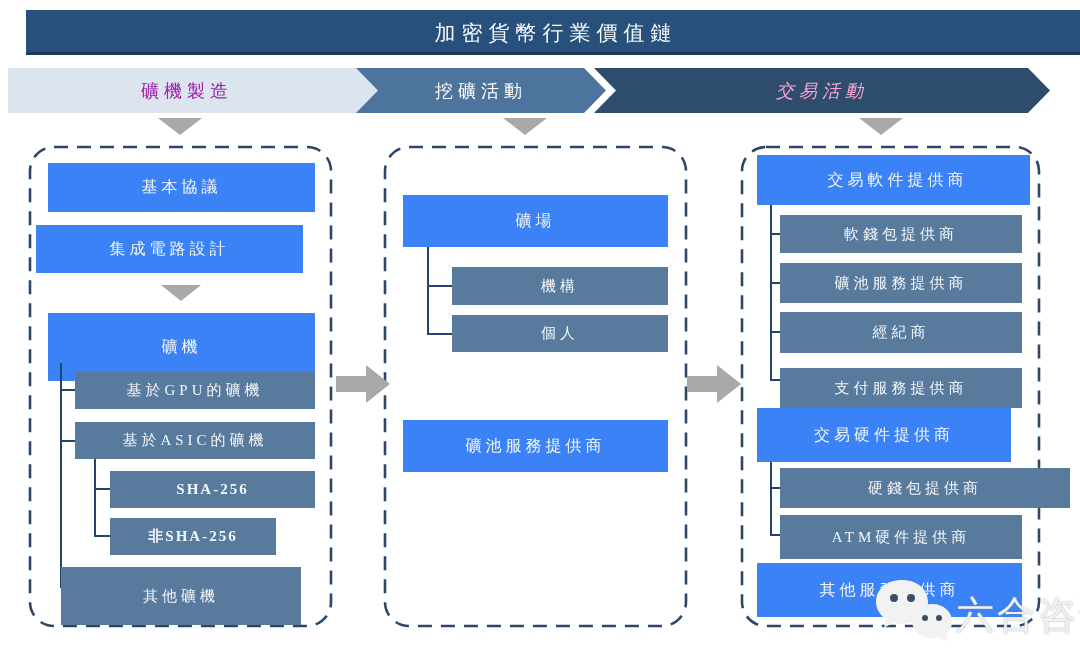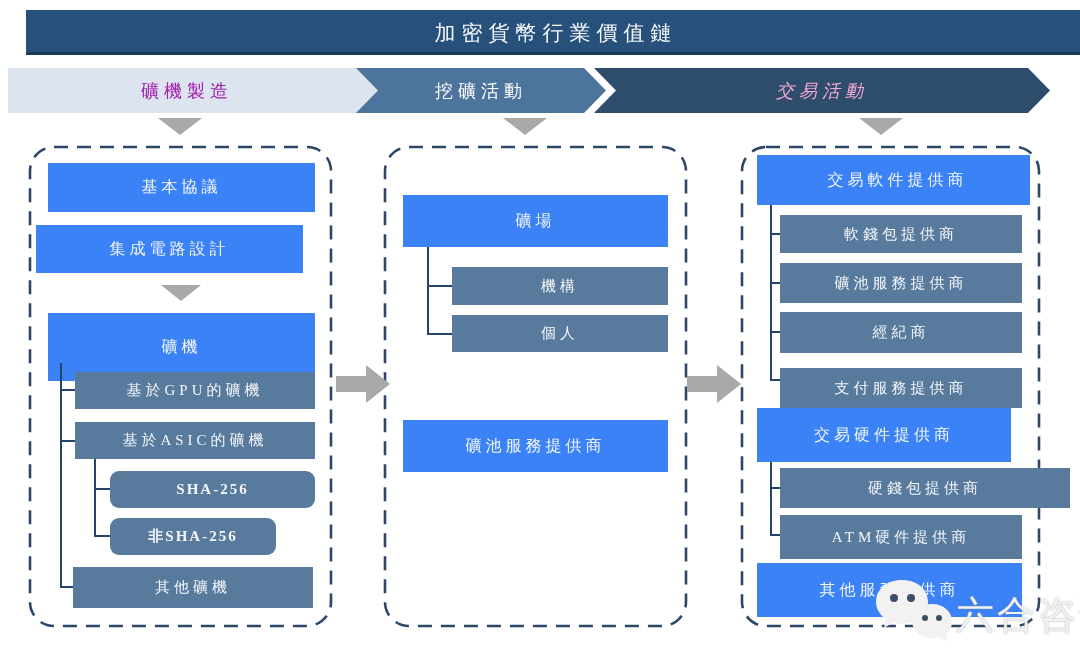--- a/index.html
+++ b/index.html
@@ -30,21 +30,21 @@
   .tri-down-sm{width:0;height:0;border-left:20px solid transparent;border-right:20px solid transparent;border-top:16px solid #a9a9a9;}
   
   .group-svg{pointer-events:none;}
   
   .box{
     display:flex;align-items:center;justify-content:center;
     color:#f3f6fa;font-size:16px;letter-spacing:4px;text-align:center;
   }
   .dark{background:#3b82f6;}
   .med{background:#587a9d;font-size:15px;}
-  .bold{font-weight:bold;letter-spacing:2px;border-radius:9px;}
+  .bold{font-weight:bold;letter-spacing:2px;}
   
   .conn{background:#24456b;}
   
   #watermark{left:872px;top:576px;width:185px;height:72px;z-index:5;}
   #watermark-text{
     position:absolute;left:84px;top:14px;
     font-family:"Liberation Sans","DejaVu Sans",sans-serif;
     font-size:38px;color:#f1f1f1;letter-spacing:3px;white-space:nowrap;
     text-shadow:0 0 2px rgba(130,140,150,0.75);
   }
@@ -86,21 +86,21 @@
 
   <div class="abs box med" style="left:75px;top:372px;width:240px;height:37px;">基於GPU的礦機</div>
   <div class="abs box med" style="left:75px;top:422px;width:240px;height:37px;">基於ASIC的礦機</div>
 
   <div class="abs conn" style="left:94px;top:459px;width:2px;height:78px;"></div>
   <div class="abs conn" style="left:94px;top:488px;width:17px;height:2px;"></div>
   <div class="abs conn" style="left:94px;top:535px;width:17px;height:2px;"></div>
 
   <div class="abs box med bold" style="left:110px;top:471px;width:205px;height:37px;">SHA-256</div>
   <div class="abs box med bold" style="left:110px;top:518px;width:166px;height:37px;">非SHA-256</div>
-  <div class="abs box med" style="left:73px;top:567px;width:240px;height:41px;">其他礦機</div>
+  <div class="abs box med" style="left:61px;top:567px;width:240px;height:58px;">其他礦機</div>
 
   <svg class="abs" style="left:336px;top:363px;" width="56" height="42">
     <polygon points="0,13 30,13 30,2 54,21 30,40 30,29 0,29" fill="#a9a9a9"></polygon>
   </svg>
 
   <div class="abs box dark" style="left:403px;top:195px;width:265px;height:52px;">礦場</div>
 
   <div class="abs conn" style="left:427px;top:247px;width:2px;height:88px;"></div>
   <div class="abs conn" style="left:427px;top:285px;width:25px;height:2px;"></div>
   <div class="abs conn" style="left:427px;top:333px;width:25px;height:2px;"></div>

